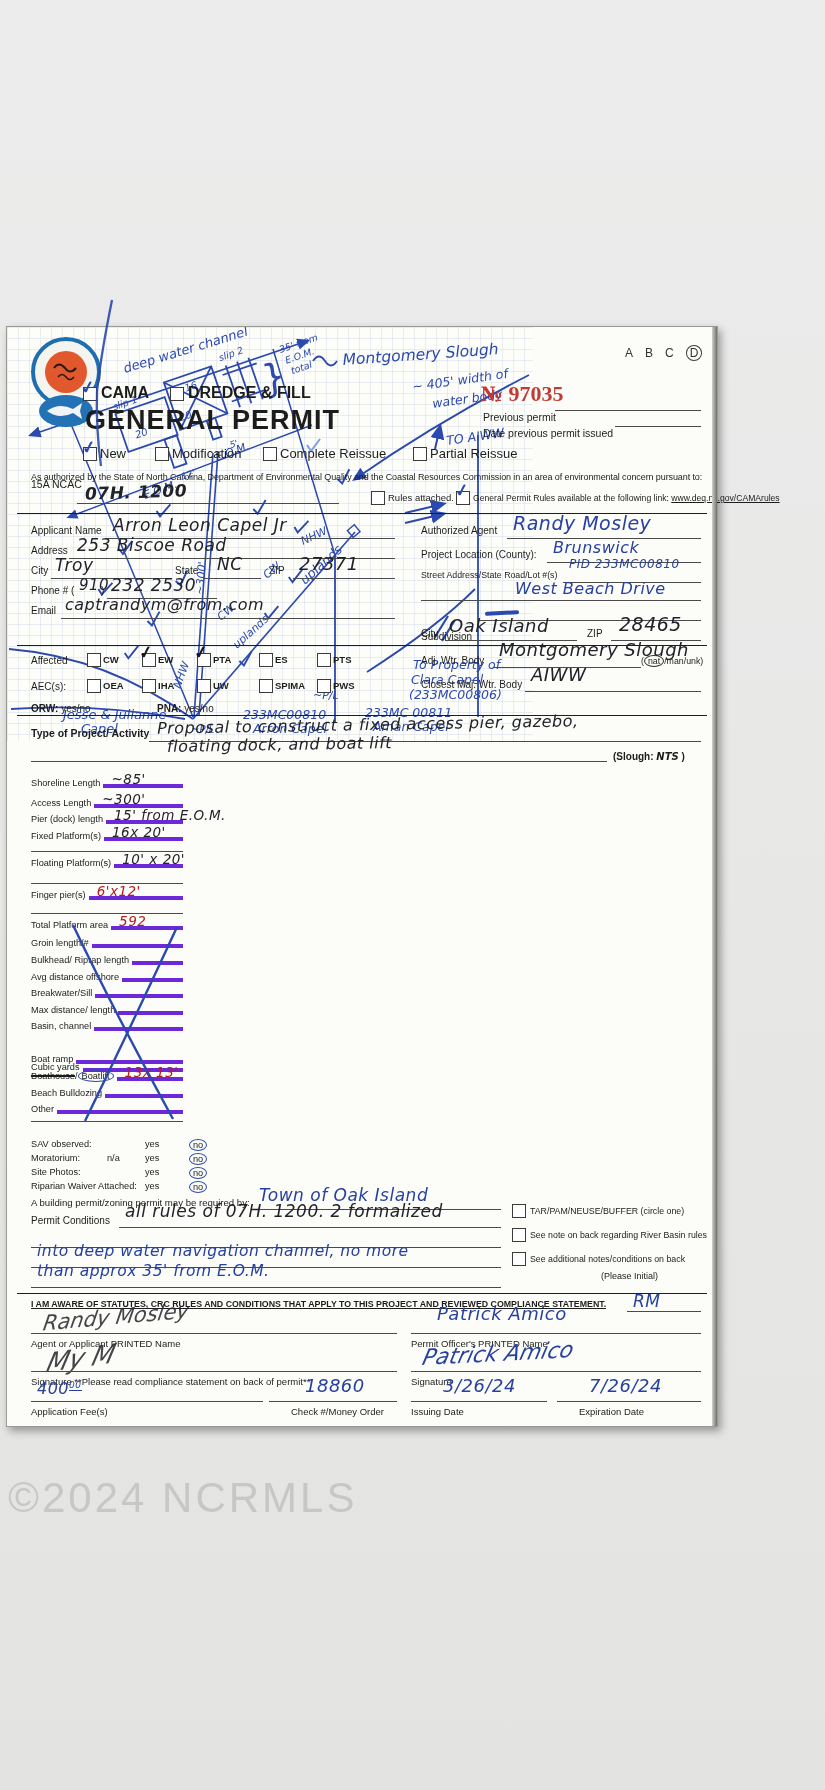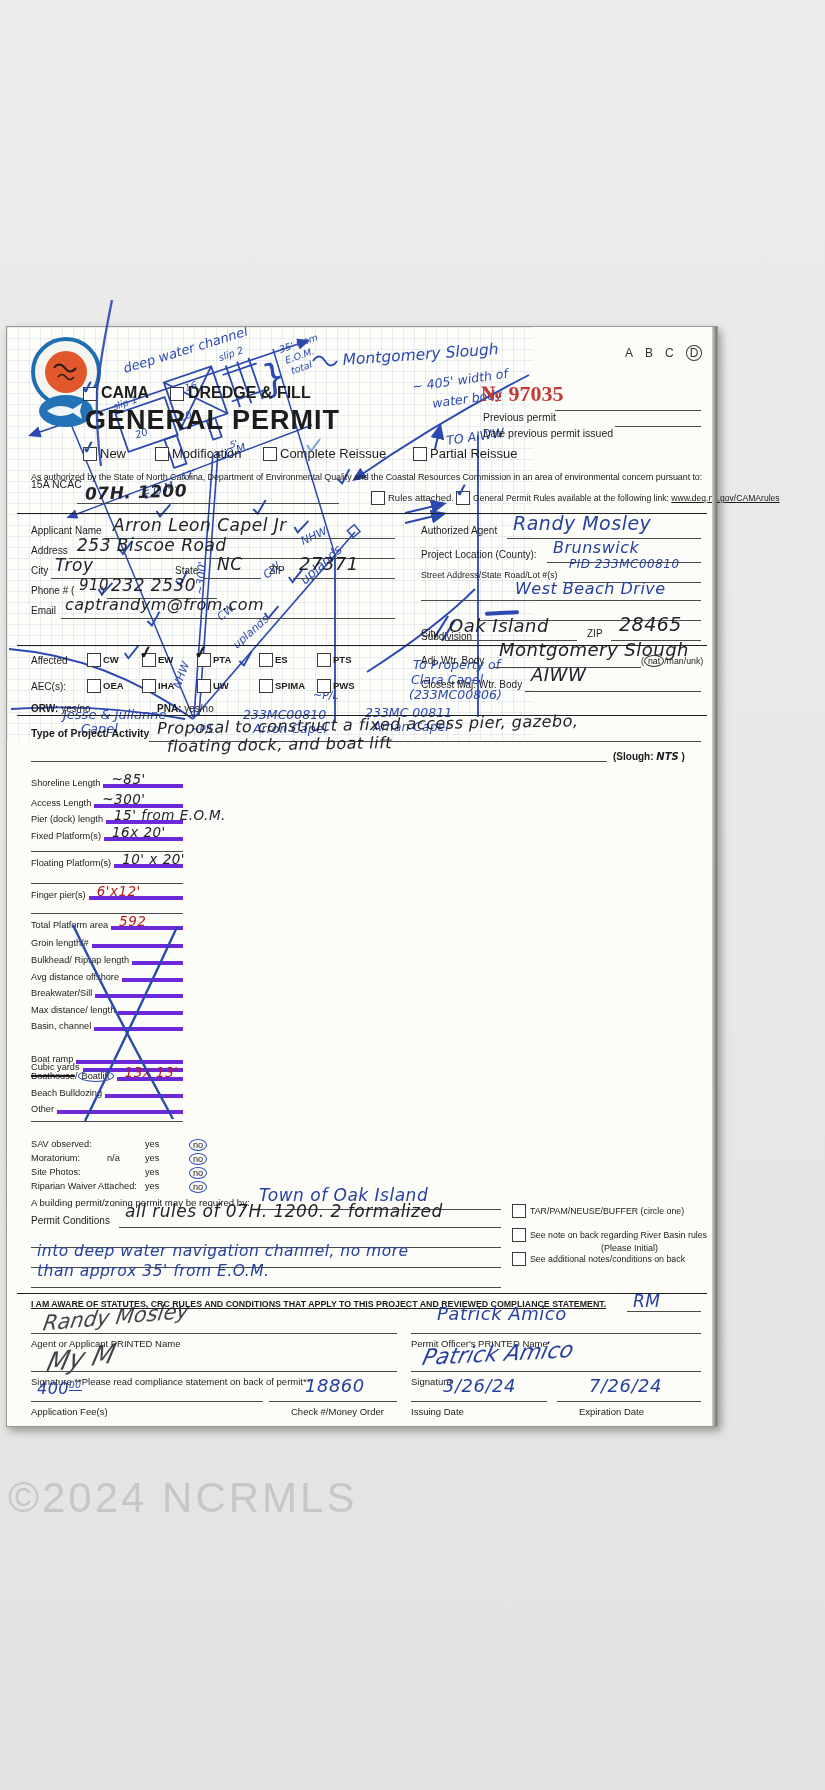--- a/index.html
+++ b/index.html
@@ -447,21 +447,21 @@
   <span class="cb" style="left:505px;top:877px;"></span>
   <span class="lbl sm" style="left:523px;top:879px;">TAR/PAM/NEUSE/BUFFER (circle one)</span>
   <span class="cb" style="left:505px;top:901px;"></span>
   <span class="lbl sm" style="left:523px;top:903px;">See note on back regarding River Basin rules</span>
   <span class="cb" style="left:505px;top:925px;"></span>
   <span class="lbl sm" style="left:523px;top:927px;">See additional notes/conditions on back</span>
 
   
   <span class="rule rule2" style="left:10px;top:966px;width:690px;"></span>
   <span class="lbl b" style="left:24px;top:972px;font-size:8.8px;text-decoration:underline;">I AM AWARE OF STATUTES, CRC RULES AND CONDITIONS THAT APPLY TO THIS PROJECT AND REVIEWED COMPLIANCE STATEMENT.</span>
-  <span class="lbl" style="left:556px;top:916px;font-size:9px;padding-left:38px;">(Please Initial)</span>
+  <span class="lbl" style="left:556px;top:944px;font-size:9px;padding-left:38px;">(Please Initial)</span>
   <span class="hwb" style="left:626px;top:964px;font-size:17px;">RM</span>
   <span class="rule" style="left:620px;top:984px;width:74px;"></span>
 
   
   <span class="scrawl" style="left:36px;top:978px;font-size:21px;">Randy Mosley</span>
   <span class="rule" style="left:24px;top:1006px;width:366px;"></span>
   <span class="lbl" style="left:24px;top:1011px;font-size:9.5px;">Agent or Applicant PRINTED Name</span>
 
   <span class="hwb" style="left:430px;top:976px;font-size:18px;">Patrick Amico</span>
   <span class="rule" style="left:404px;top:1006px;width:290px;"></span>

